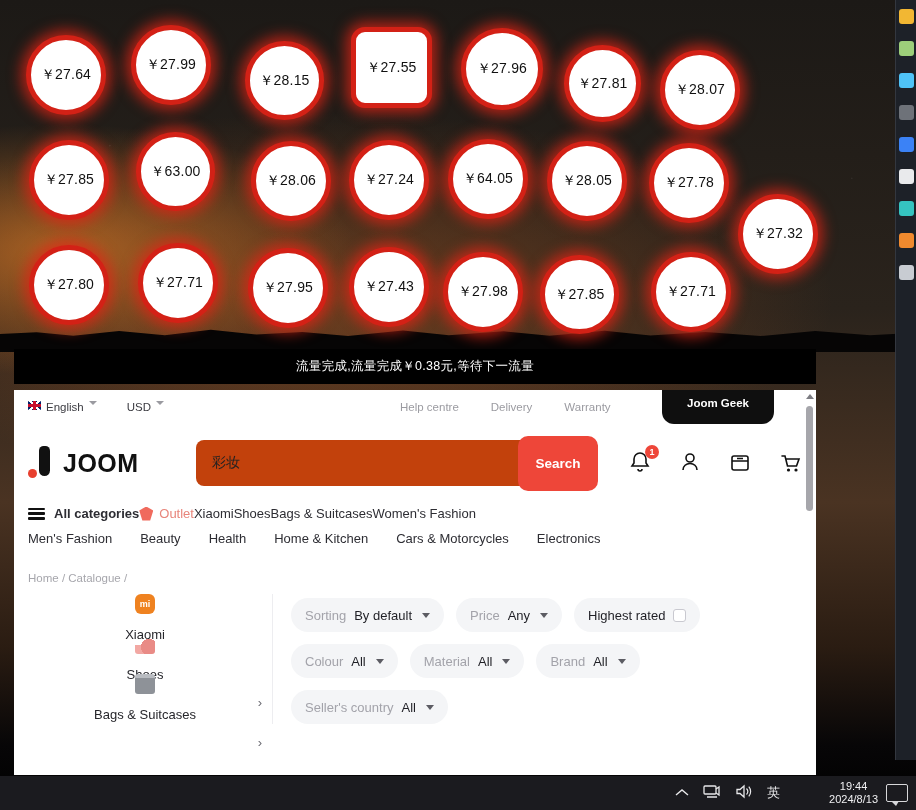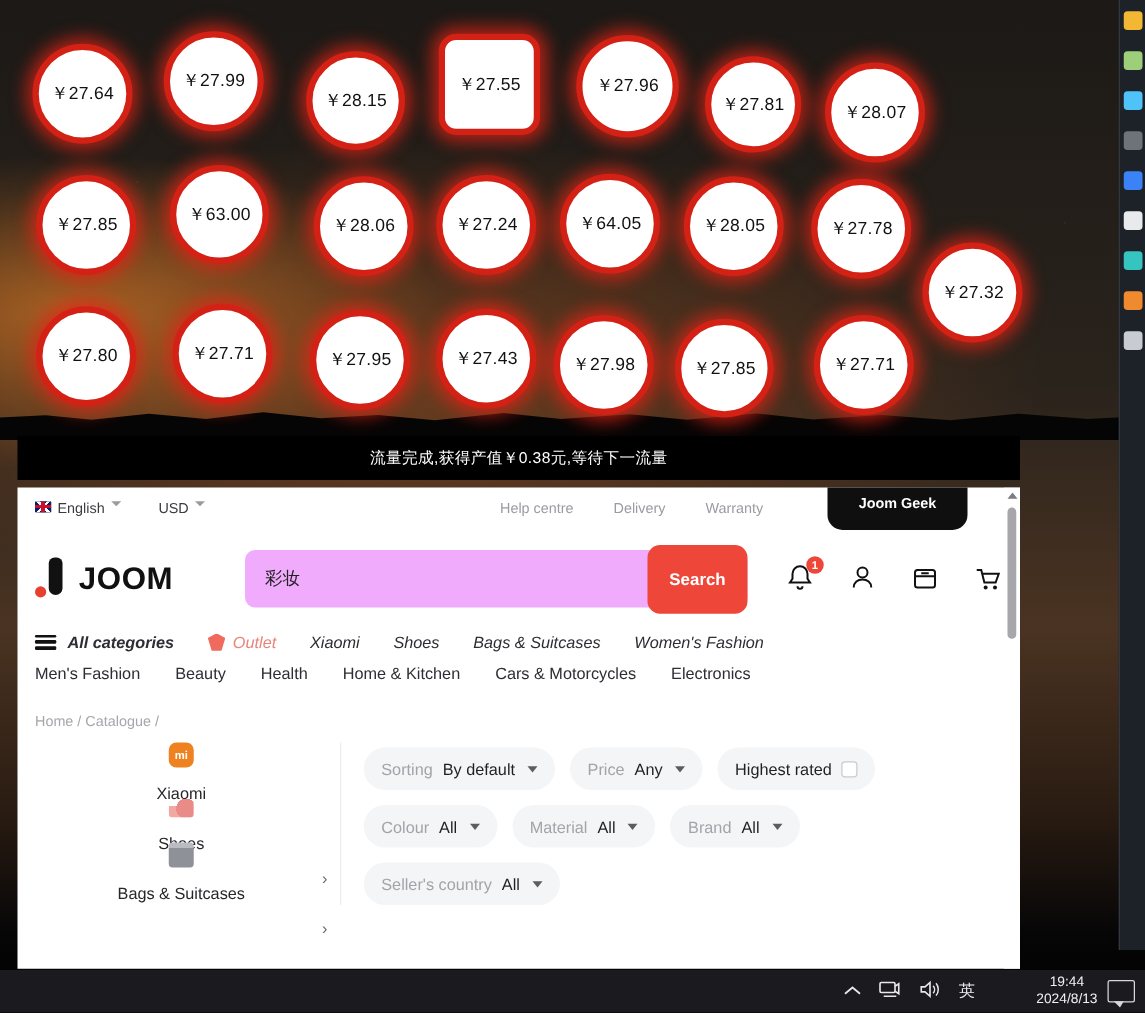--- a/index.html
+++ b/index.html
@@ -104,21 +104,21 @@
     position:absolute; right:2px; top:0; width:11px; height:30px;
     background:#111; border-radius:5px 5px 6px 6px;
   }
   .logo .mark .dot{
     position:absolute; left:0; bottom:2px; width:9px; height:9px; border-radius:50%; background:#e8402f;
   }
   .logo .word{ font-size:25px; font-weight:bold; letter-spacing:.5px; color:#111; }
 
   .searchwrap{ flex:1; position:relative; display:flex; align-items:center; }
   .searchbox{
-    width:100%; height:46px; background:#f0abfc; border:0; border-radius:8px;
+    width:100%; height:46px; background:#c2410c; border:0; border-radius:8px;
     padding:0 78px 0 16px; font-size:14px; color:#222;
     font-family:"Liberation Sans", sans-serif;
   }
   .clearx{
     position:absolute; right:66px; width:18px; height:18px; cursor:pointer;
     color:#b9bcc2; font-size:17px; line-height:16px; text-align:center;
   }
   .searchbtn{
     position:absolute; right:-0px; height:55px; width:80px;
     background:#ee4639; color:#fff; border:0; border-radius:10px;
@@ -126,21 +126,21 @@
     font-family:"Liberation Sans", sans-serif;
   }
   .icons{ display:flex; align-items:center; gap:26px; padding-left:14px; }
   .ic{ position:relative; width:24px; height:26px; cursor:pointer; color:#111; }
   .badge{
     position:absolute; right:-7px; top:-5px; min-width:14px; height:14px;
     background:#ee4639; color:#fff; border-radius:50%;
     font-size:9px; display:flex; align-items:center; justify-content:center; font-weight:bold;
   }
 
-  .navrow{ padding:4px 14px 0; display:flex; align-items:center; gap:27px; font-size:13px; color:#2d2d33; flex-wrap:wrap;font-style:italic; }
+  .navrow{ padding:4px 14px 0; display:flex; align-items:center; font-size:13px; color:#2d2d33; flex-wrap:wrap; }
   .navrow .item{ cursor:pointer; white-space:nowrap; }
   .allcat{ display:flex; align-items:center; gap:9px; font-weight:bold; cursor:pointer; }
   .burger{ width:17px; height:12px; display:flex; flex-direction:column; justify-content:space-between; }
   .burger i{ display:block; height:2.2px; background:#111; border-radius:1px; }
   .outlet{ display:flex; align-items:center; gap:6px; color:#e8857b; cursor:pointer; }
   .tagico{ width:14px; height:14px; background:#f06a5d;
     clip-path: polygon(50% 0,100% 28%,78% 100%,22% 100%,0 28%); }
   .navrow2{ padding:10px 14px 0; display:flex; align-items:flex-start; gap:28px; font-size:13px; color:#2d2d33; }
 
   .crumb{ padding:26px 14px 0; font-size:11.5px; color:#a6a6ac; }
@@ -218,21 +218,21 @@
       <div class="bubble" style="left: 29px; top: 245px; width: 80px; height: 80px;">￥27.80</div>
       <div class="bubble" style="left: 138px; top: 243px; width: 80px; height: 80px;">￥27.71</div>
       <div class="bubble" style="left: 248px; top: 248px; width: 80px; height: 80px;">￥27.95</div>
       <div class="bubble" style="left: 349px; top: 247px; width: 80px; height: 80px;">￥27.43</div>
       <div class="bubble" style="left: 443px; top: 252px; width: 80px; height: 80px;">￥27.98</div>
       <div class="bubble" style="left: 540px; top: 255px; width: 79px; height: 79px;">￥27.85</div>
       <div class="bubble" style="left: 651px; top: 252px; width: 80px; height: 80px;">￥27.71</div>
     </div>
 
   <div id="notif">
-    <span>流量完成,获得产值￥0.38元,等待下一流量</span>
+    <span>流量完成,流量完成￥0.38元,等待下一流量</span>
   </div>
 
   <div id="browser">
 
     <div class="topbar">
       <div class="lang">
         <span class="flag"></span>
         <span>English</span>
         <span class="caret"></span>
       </div>

